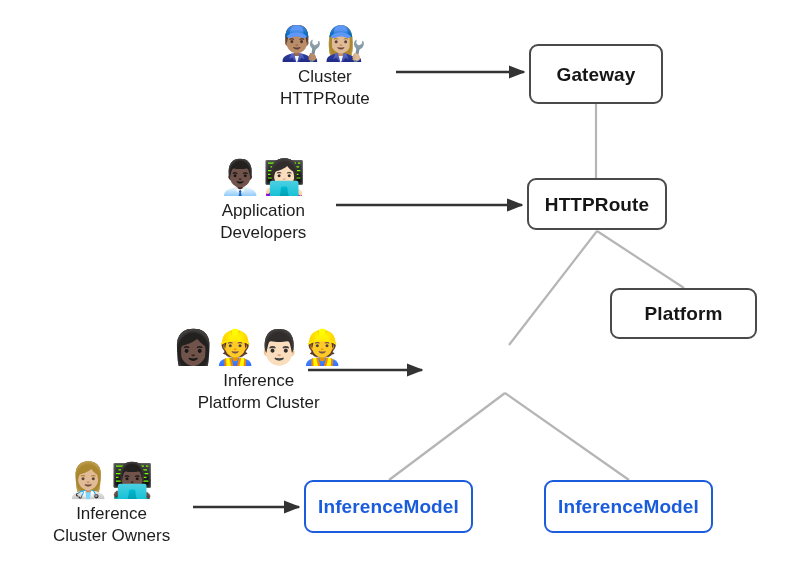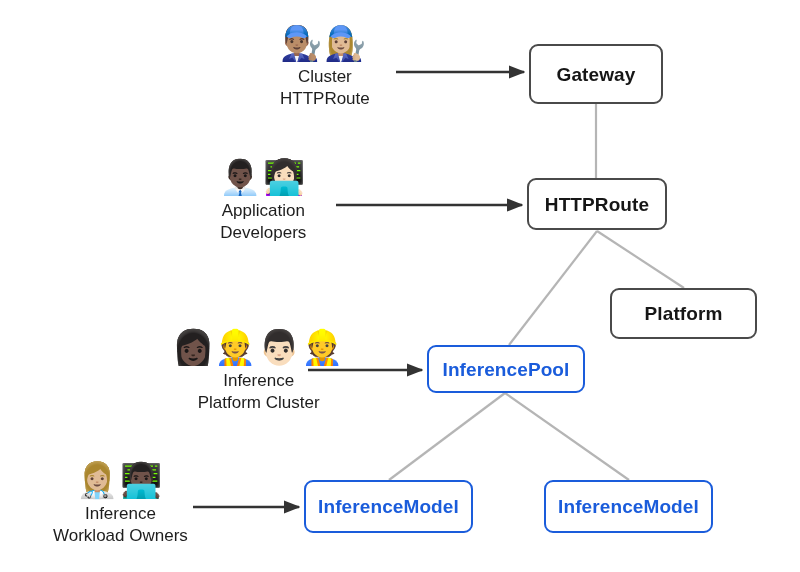--- a/index.html
+++ b/index.html
@@ -127,23 +127,20 @@
   </div>
 
   <div class="node node-dark" id="node-httproute">
     <span class="node-label">HTTPRoute</span>
   </div>
 
   <div class="node node-dark" id="node-service">
     <span class="node-label">Platform</span>
   </div>
 
-  <div class="node node-blue" id="node-inferencepool">
-    <span class="node-label">InferencePool</span>
-  </div>
 
   <div class="node node-blue" id="node-inferencemodel-1">
     <span class="node-label">InferenceModel</span>
   </div>
 
   <div class="node node-blue" id="node-inferencemodel-2">
     <span class="node-label">InferenceModel</span>
   </div>
 
   <div class="actor" id="actor-cluster-operators">
@@ -167,17 +164,17 @@
     <div class="actor-caption">
       <div>Inference</div>
       <div>Platform Cluster</div>
     </div>
   </div>
 
   <div class="actor" id="actor-inference-workload-owners">
     <div class="actor-emojis">👩🏼‍⚕️👨🏿‍💻</div>
     <div class="actor-caption">
       <div>Inference</div>
-      <div>Workload Owners</div>
+      <div>Cluster Owners</div>
     </div>
   </div>
 
 </div>
 
 </body></html>

